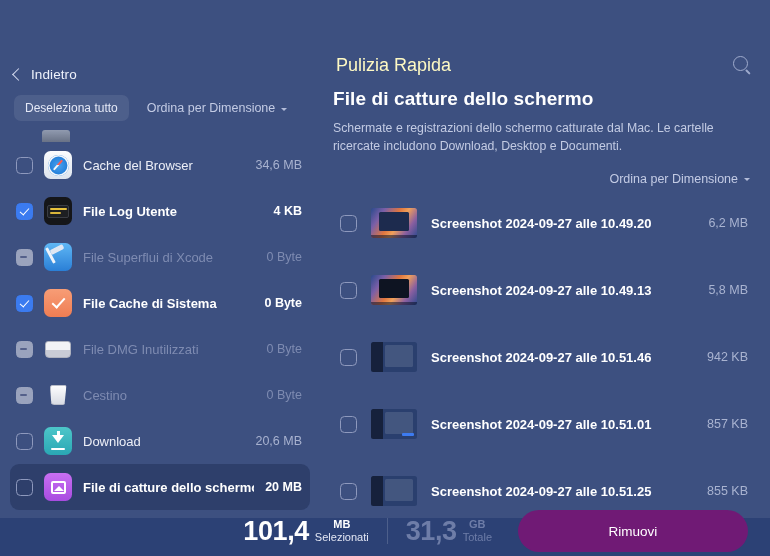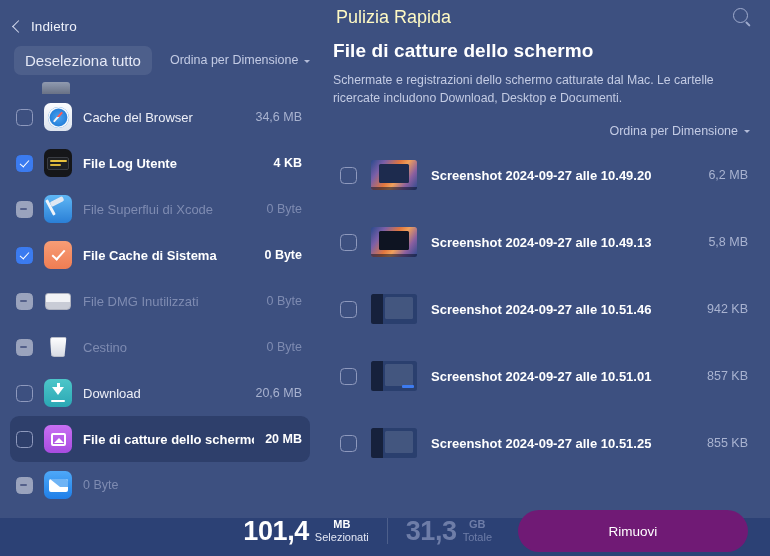--- a/index.html
+++ b/index.html
@@ -11,21 +11,21 @@
     color: #fff;
     -webkit-font-smoothing: antialiased;
   }
   .app {
     position: relative;
     width: 770px; height: 556px;
     display: flex;
     flex-direction: column;
     background: #3d5080;
   }
-  .body-area { display: flex; flex: 1; min-height: 0; }
+  .body-area { display: flex; flex: 1; min-height: 0; margin-top: 48px; }
 
   
   .left {
     width: 320px;
     display: flex;
     flex-direction: column;
     min-height: 0;
     position: relative;
   }
   .left-top { padding: 10px 0 0 0; }
@@ -47,21 +47,21 @@
   .toolbar {
     display: flex; align-items: center;
     padding: 8px 0 0 14px;
     gap: 18px;
     height: 36px;
   }
   .pill {
     background: rgba(255,255,255,.085);
     border-radius: 7px;
     padding: 6px 11px;
-    font-size: 15px;
+    font-size: 12px;
     color: #e4e8f6;
     white-space: nowrap;
   }
   .sortctl {
     font-size: 12.5px;
     color: #c3cbe4;
     white-space: nowrap;
     display: flex; align-items: center; gap: 6px;
   }
   .dot-tri {

